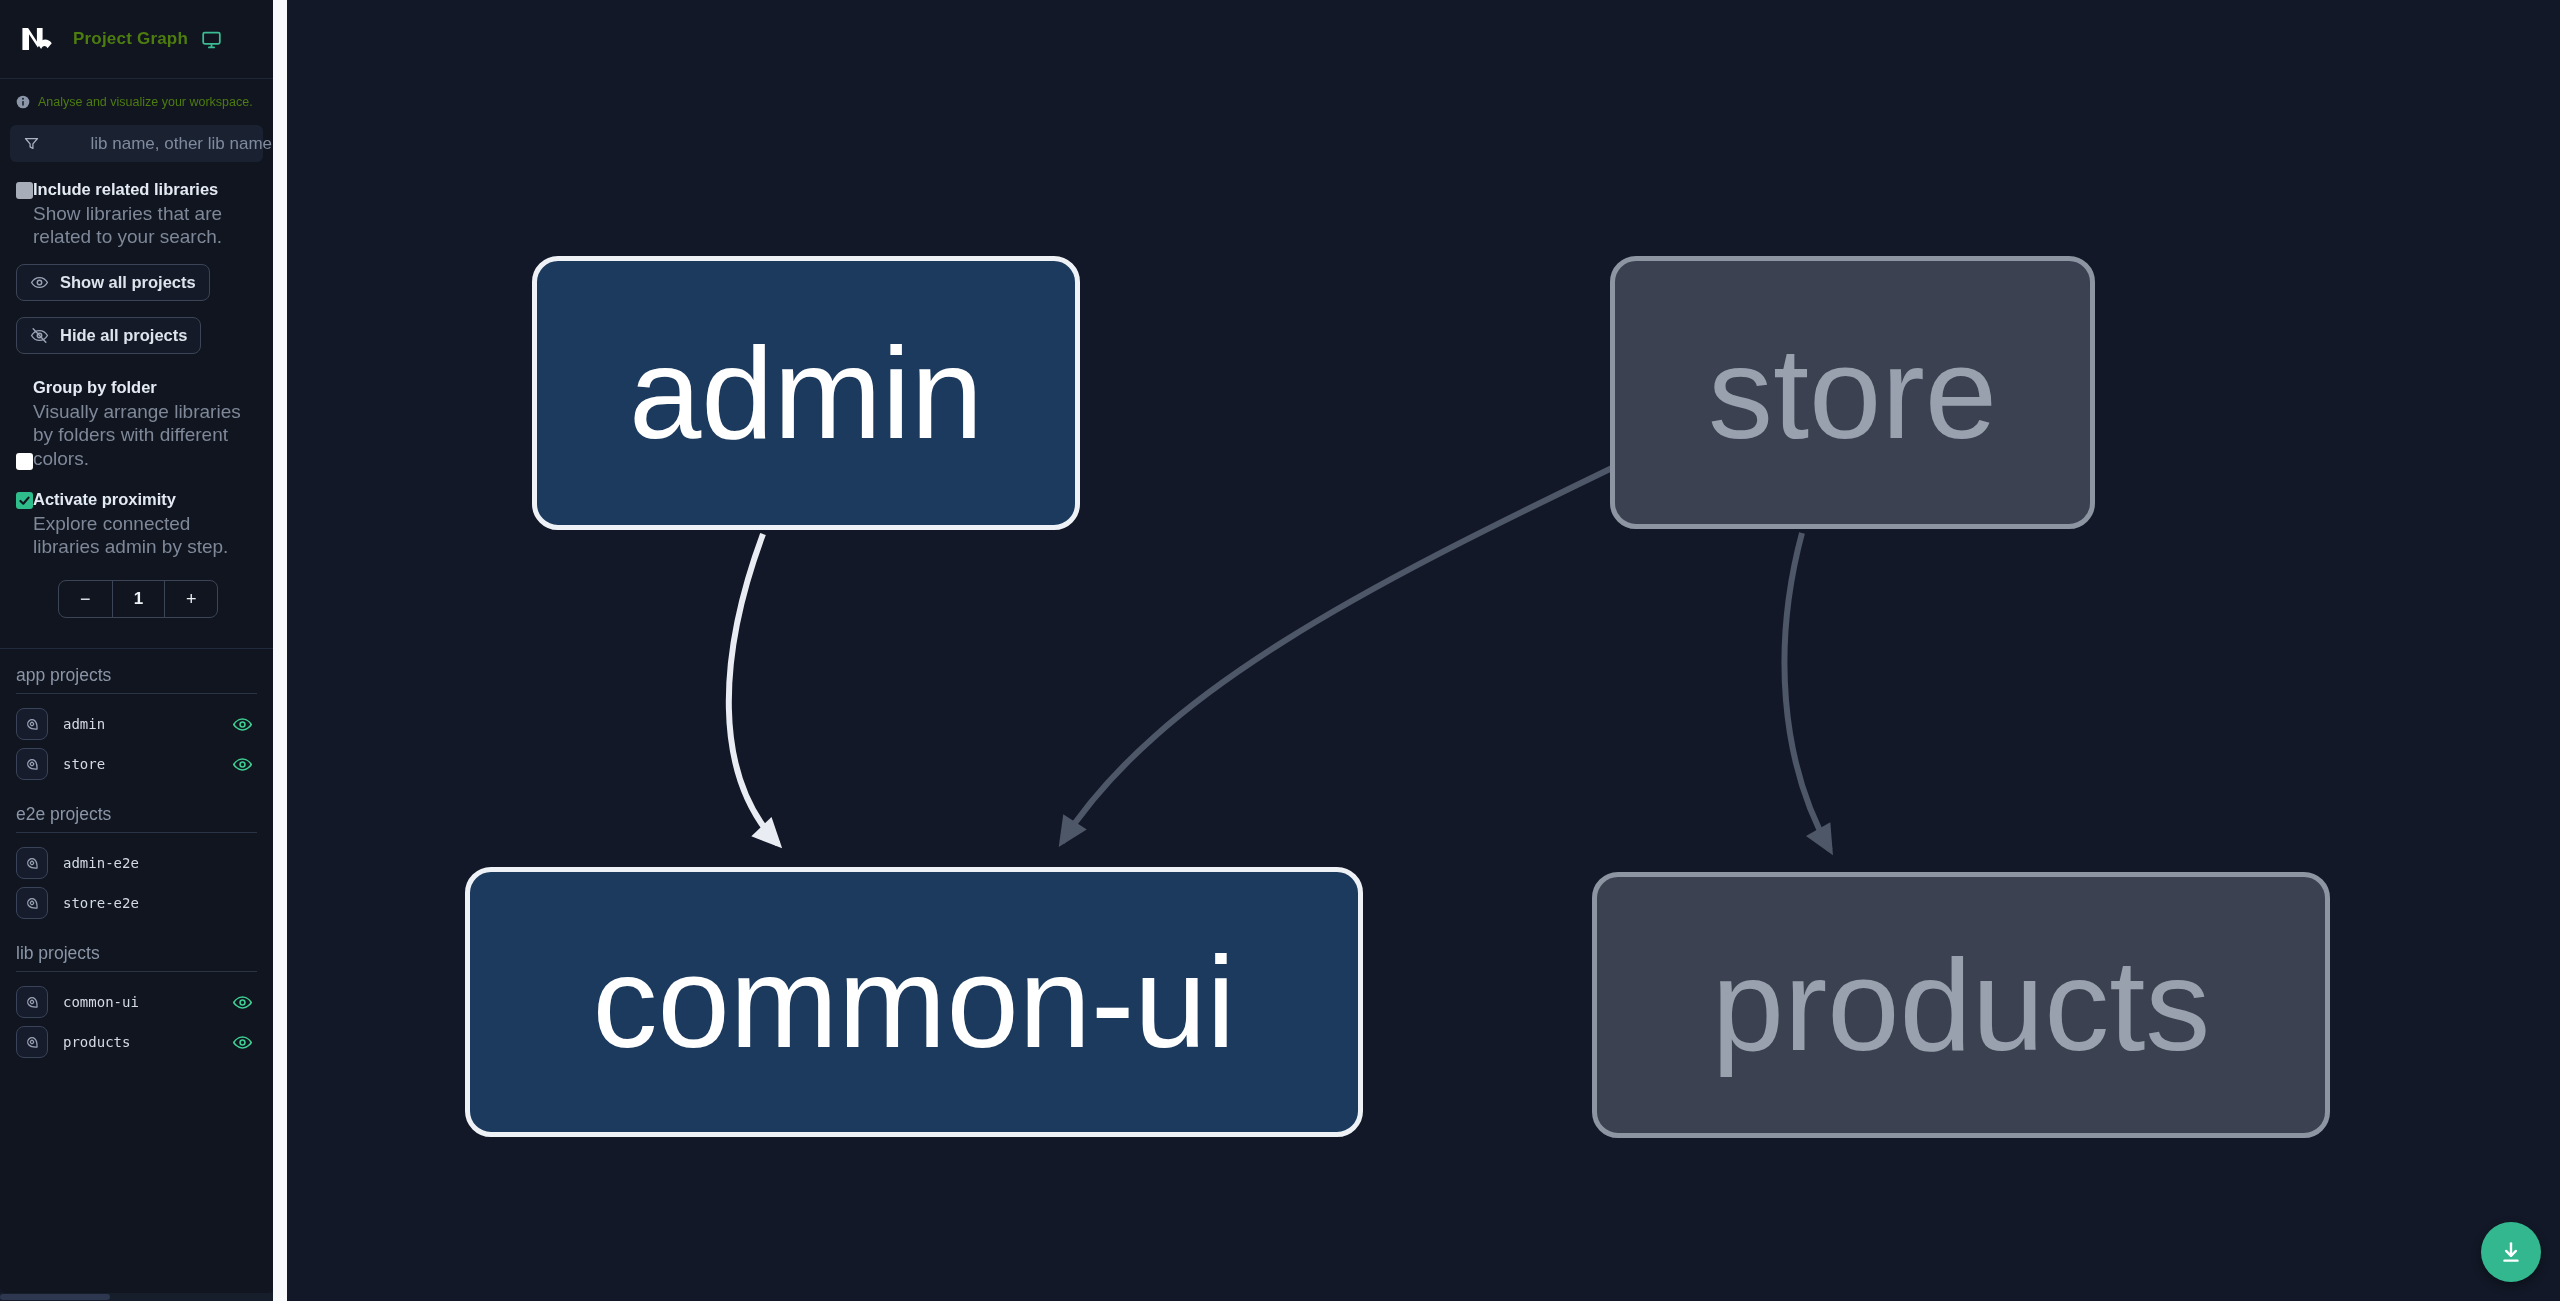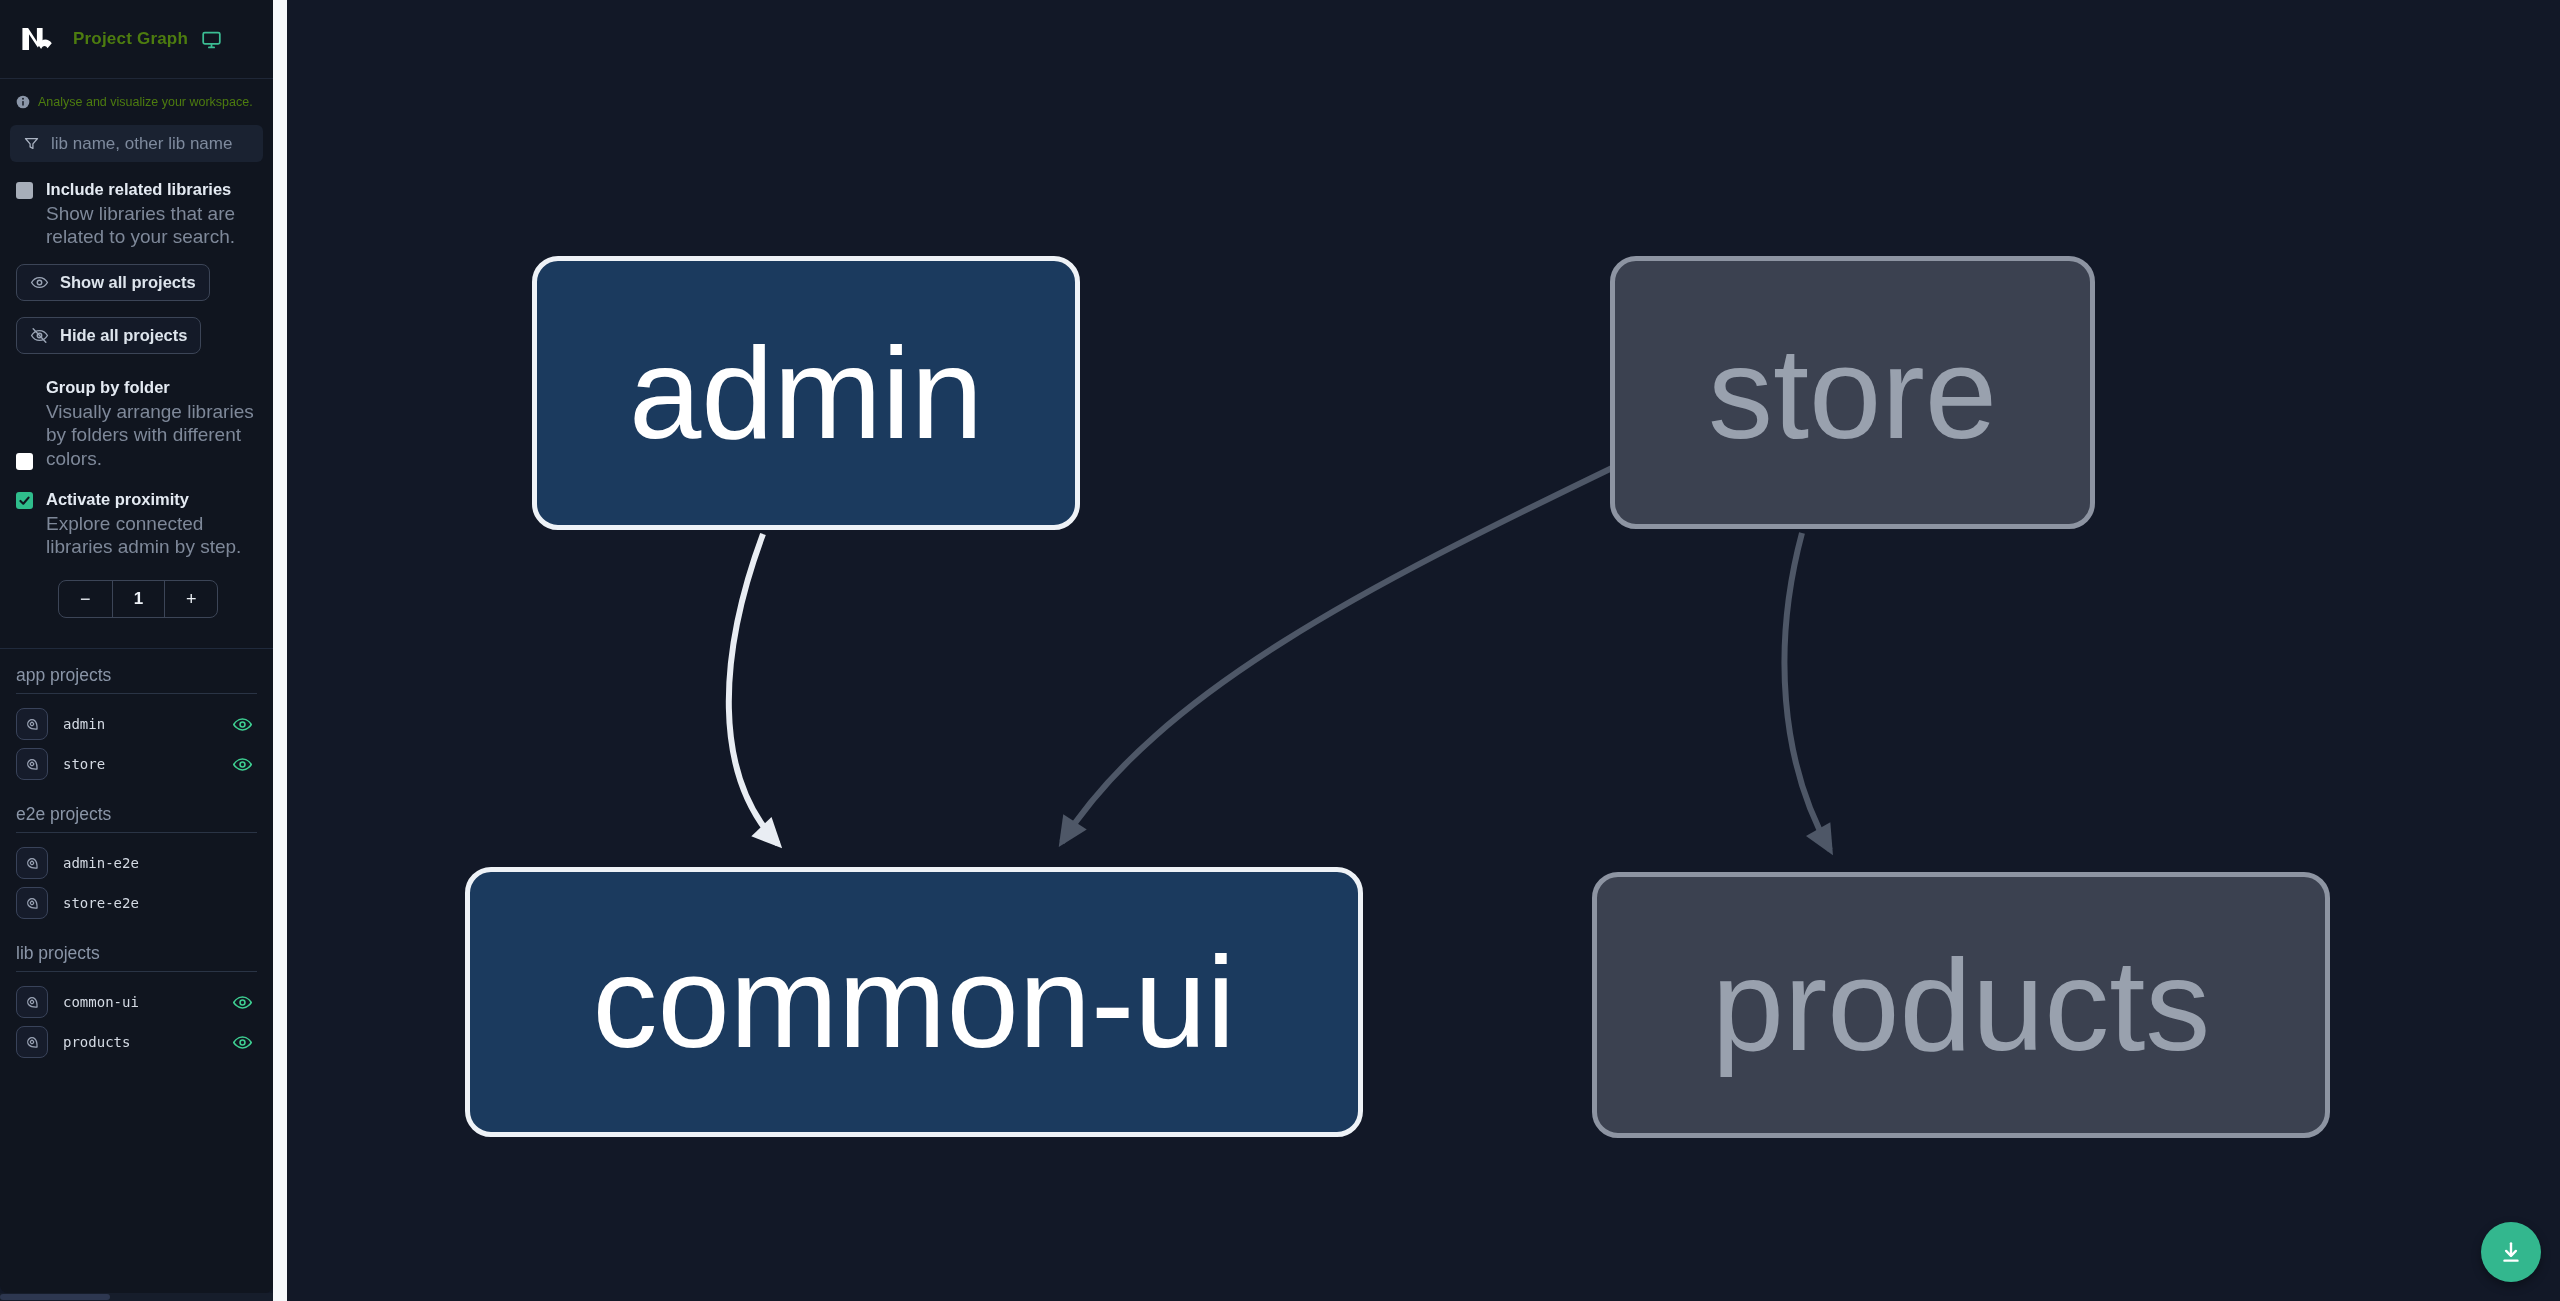--- a/index.html
+++ b/index.html
@@ -20,24 +20,24 @@
                border-bottom:1px solid #1f2737; gap:13px; }
   .sb-title { font-size:17px; font-weight:700; color:#4d7c0f; letter-spacing:.2px; }
 
   .sb-tagline { display:flex; align-items:center; gap:8px; padding:16px 16px 6px 16px;
                 color:#4d7c0f; font-size:12.5px; }
 
   .filter-box { margin:10px 10px 4px 10px; height:37px; background:#1a2231;
                 border-radius:6px; display:flex; align-items:center; }
   .filter-box .funnel { margin:0 11px 0 13px; display:flex; }
   .filter-input { flex:1; height:100%; background:transparent; border:none; outline:none;
-                  color:#ec4899; font-size:17px; font-family:"Liberation Sans",sans-serif; }
+                  color:#ec4899; font-size:17px; font-family:"Liberation Sans",sans-serif;text-align:right; }
   .filter-input::placeholder { color:#7e8a9d; }
 
-  .chk-row { display:flex; gap:13px; padding:14px 16px 0 16px; }
+  .chk-row { display:flex; padding:14px 16px 0 16px; }
   .chk-box { flex:0 0 auto; width:17px; height:17px; border-radius:3px; margin-top:2px; }
   .chk-box.gray  { background:#a7aeb9; }
   .chk-box.white { background:#ffffff; }
   .chk-box.green { background:#2fbd8c; display:flex; align-items:center; justify-content:center; }
   .chk-label { font-size:16.5px; font-weight:700; color:#e4eaf2; line-height:1.15; }
   .chk-desc  { font-size:19px; color:#7e8899; line-height:1.22; margin-top:3px; max-width:210px; }
 
   .sb-btn { margin:16px 16px 0 16px; height:37px; border:1px solid #3c4557; border-radius:8px;
             background:#141a28; display:flex; align-items:center; gap:11px; padding:0 13px;
             color:#dde4ec; font-size:16.5px; font-weight:700; cursor:pointer; }

